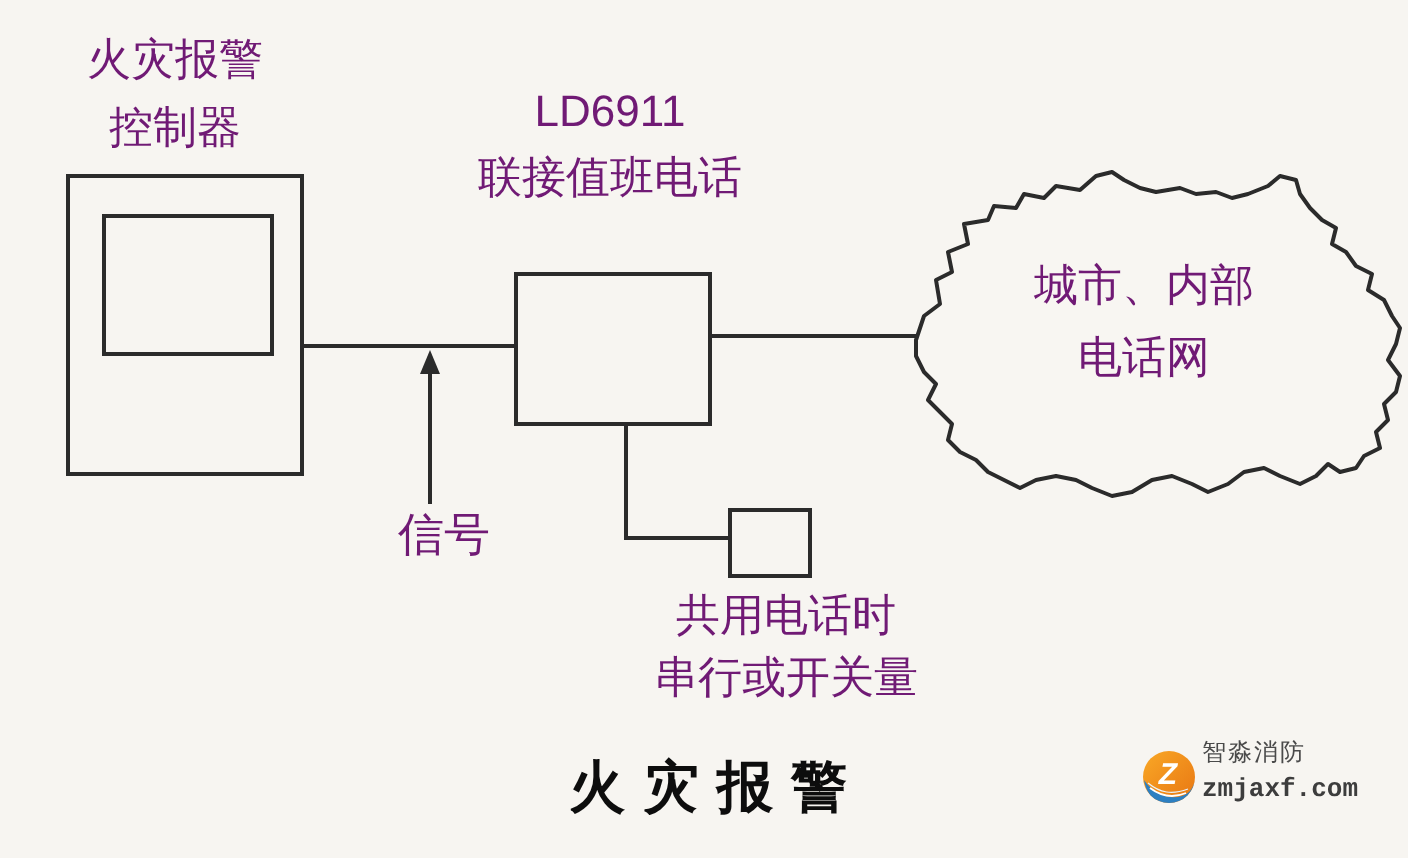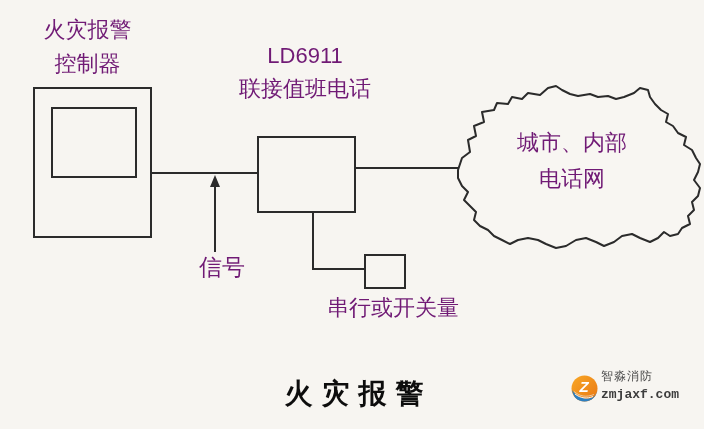--- a/index.html
+++ b/index.html
@@ -105,20 +105,21 @@
   <div class="hline" id="line-down-to-phonebox"></div>
 
   <div id="signal-arrow-head"></div>
   <div class="vline" id="signal-arrow-line"></div>
   <div class="label" id="signal-label">
     <div>信号</div>
   </div>
 
   <div class="box" id="phone-box"></div>
   <div class="label" id="phone-label">
+    <div>共用电话时</div>
     <div>串行或开关量</div>
   </div>
 
   <svg id="cloud-svg" width="256" height="178" viewBox="0 0 256 178">
     <path d="M8,92 L12,80 L20,74 L18,62 L26,58 L24,48 L34,44 L32,34 L44,32 L47,25 L58,26 L62,19 L72,21 L78,15 L90,17 L98,10 L106,8 L112,12 L120,16 L128,18 L140,16 L148,19 L158,18 L166,21 L174,19 L184,15 L190,10 L198,12 L200,19 L205,26 L211,32 L218,36 L216,44 L223,48 L228,55 L236,59 L234,67 L242,72 L246,80 L250,86 L248,94 L244,102 L250,110 L248,118 L242,124 L244,132 L238,138 L240,146 L232,150 L228,156 L220,158 L214,154 L208,160 L200,164 L190,160 L182,156 L172,158 L164,164 L154,168 L146,164 L136,160 L126,162 L116,168 L106,170 L96,166 L88,162 L78,160 L68,162 L60,166 L52,162 L44,158 L38,152 L30,148 L24,142 L26,134 L20,128 L14,122 L18,114 L12,108 L8,100 Z" fill="#f8f6f2" stroke="#2b2b2b" stroke-width="2" stroke-linejoin="round"></path>
   </svg>
   <div class="label" id="cloud-label">
     <div>城市、内部</div>
     <div>电话网</div>
   </div>

